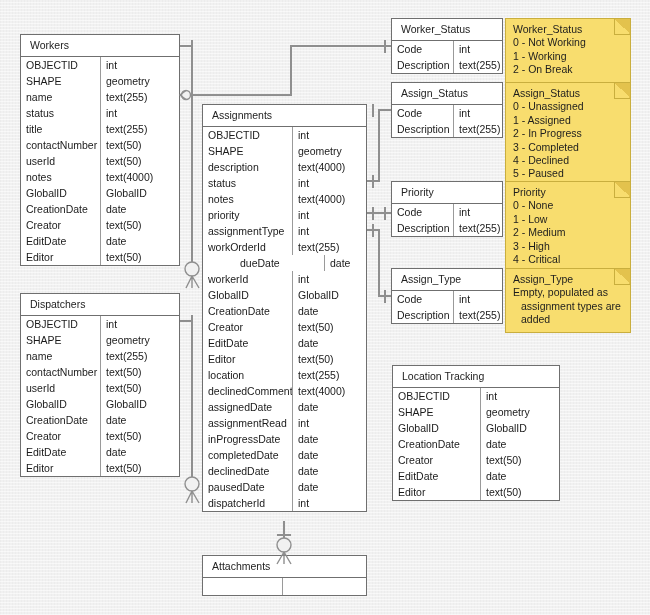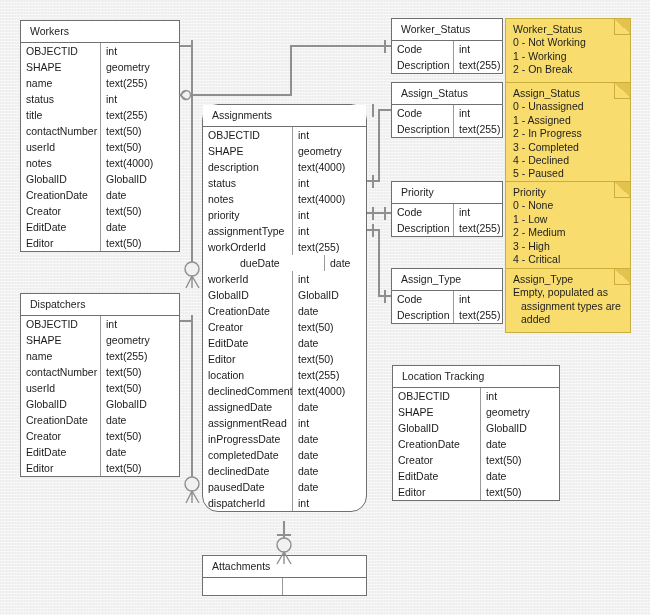--- a/index.html
+++ b/index.html
@@ -127,21 +127,21 @@
       <circle cx="284" cy="545" r="7" fill="#f1f1f1"></circle>
       <path d="M284,552 L277,564 M284,552 L284,564 M284,552 L291,564"></path>
 
       <path d="M180,95 L174,95" stroke="none"></path>
       <circle cx="186" cy="95" r="4.5" fill="#f1f1f1" stroke="#8f8f8f"></circle>
       <path d="M186,90.5 L180,95 L186,99.5"></path>
     </g>
   </svg>
 
   <div id="tables-layer">
-      <div class="tbl" style="left: 20px; top: 20px; width: 160px;">
+      <div class="tbl" style="left: 20px; top: 34px; width: 160px;">
         <div class="tbl-title">Workers</div>
         <div class="rows">
           <div class="row">
             <div class="fname" style="width: 80px;">OBJECTID</div>
             <div class="ftype">int</div>
           </div>
           <div class="row">
             <div class="fname" style="width: 80px;">SHAPE</div>
             <div class="ftype">geometry</div>
           </div>
@@ -229,21 +229,21 @@
           <div class="row">
             <div class="fname" style="width: 80px;">EditDate</div>
             <div class="ftype">date</div>
           </div>
           <div class="row">
             <div class="fname" style="width: 80px;">Editor</div>
             <div class="ftype">text(50)</div>
           </div>
         </div>
       </div>
-      <div class="tbl" style="left: 202px; top: 104px; width: 165px; border-radius: 16px;">
+      <div class="tbl" style="left: 202px; top: 104px; width: 165px;">
         <div class="tbl-title">Assignments</div>
         <div class="rows">
           <div class="row">
             <div class="fname" style="width: 90px;">OBJECTID</div>
             <div class="ftype">int</div>
           </div>
           <div class="row">
             <div class="fname" style="width: 90px;">SHAPE</div>
             <div class="ftype">geometry</div>
           </div>

